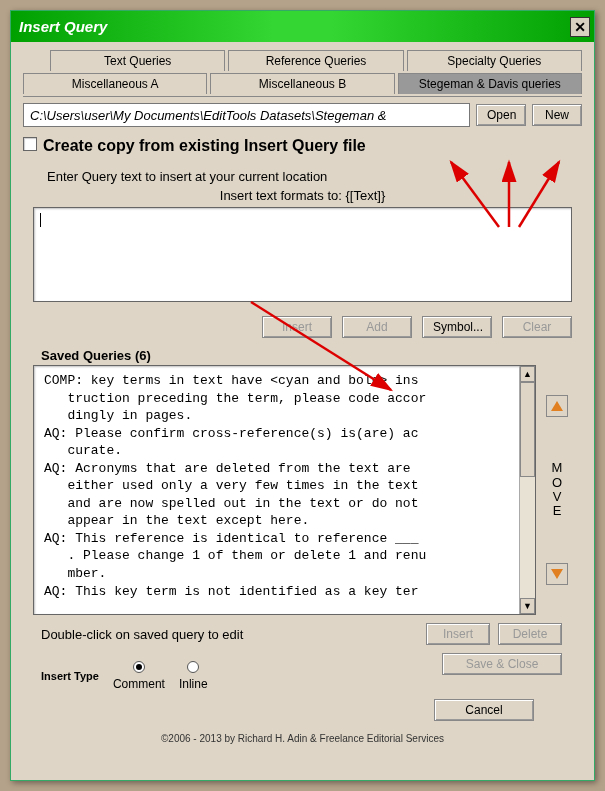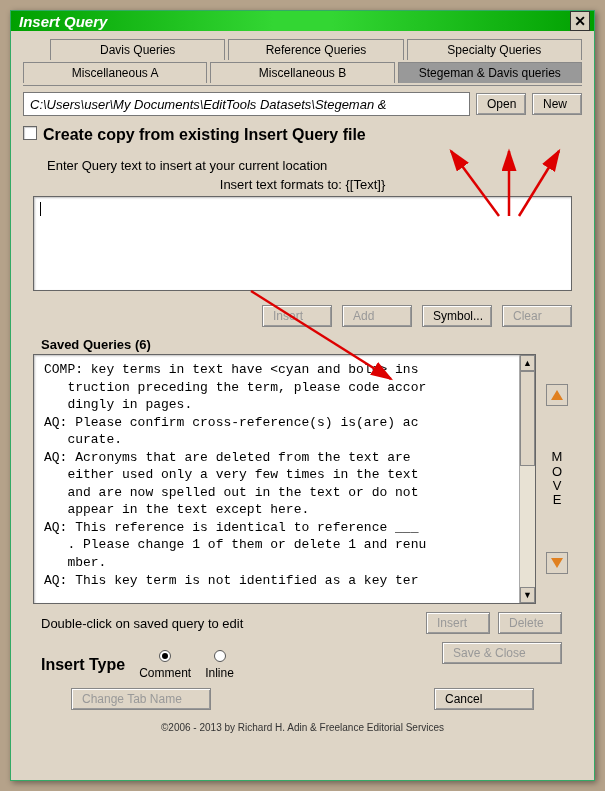--- a/index.html
+++ b/index.html
@@ -16,21 +16,21 @@
   .window {
     width: 585px;
     height: 771px;
     background: #ded5c6;
     border: 1px solid #3a6;
     box-shadow: 2px 2px 6px rgba(0,0,0,0.4);
     display: flex;
     flex-direction: column;
   }
   .titlebar {
-    height: 20px;
+    height: 31px;
     background: linear-gradient(to right, #00a000, #33d633 45%, #33d633 55%, #00a000);
     display: flex;
     align-items: center;
     padding: 0 4px 0 8px;
     color: #fff;
     font-weight: bold;
     font-style: italic;
     font-size: 15px;
   }
   .titlebar .title { flex: 1; }
@@ -96,21 +96,21 @@
     align-items: center;
     font-style: italic;
   }
   .btn {
     background: #ded5c6;
     border: 1px solid #888;
     box-shadow: 1px 1px 0 #fff inset, -1px -1px 0 #999 inset;
     padding: 3px 10px;
     cursor: pointer;
     font-size: 12px;
-    text-align: left;
+    text-align: center;
   }
   .btn.disabled {
     color: #999;
     cursor: default;
   }
   .checkbox-row {
     display: flex;
     align-items: flex-start;
     gap: 6px;
     margin-bottom: 14px;
@@ -240,21 +240,21 @@
     gap: 8px;
   }
   .bottom-right-btns .btn { width: 64px; }
   .insert-type-row {
     display: flex;
     align-items: center;
     gap: 14px;
     margin-left: 18px;
     margin-top: 8px;
   }
-  .insert-type-row .lbl { font-weight: bold; font-size: 16px; }
+  .insert-type-row .lbl { font-weight: bold; font-size: 11px; }
   .radio {
     display: flex; align-items: center; gap: 4px;
     font-size: 12px;
     flex-direction: column;
   }
   .radio .dot {
     width: 12px; height: 12px; border-radius: 50%;
     border: 1px solid #555; background: #fff;
     display: flex; align-items: center; justify-content: center;
   }
@@ -295,21 +295,21 @@
     <span class="title">Insert Query</span>
     <div class="close-btn">
       <span>✕</span>
     </div>
   </div>
 
   <div class="body">
 
     <div class="tabrow">
       <div class="tab-spacer"></div>
-      <div class="tab">Davis Queries</div>
+      <div class="tab">Text Queries</div>
       <div class="tab">Reference Queries</div>
       <div class="tab">Specialty Queries</div>
     </div>
 
     <div class="tabrow">
       <div class="tab">Miscellaneous A</div>
       <div class="tab">Miscellaneous B</div>
       <div class="tab active">Stegeman &amp; Davis queries</div>
     </div>
     <div class="tabline"></div>
@@ -399,21 +399,20 @@
         </label>
         <label class="radio">
           <span class="dot"></span>
           <span>Inline</span>
         </label>
       </div>
       <div class="btn disabled save-close" style="top:0;">Save &amp; Close</div>
     </div>
 
     <div class="bottom-row">
-      <div class="btn disabled">Change Tab Name</div>
       <div class="cancel-holder">
         <div class="btn">Cancel</div>
       </div>
     </div>
 
     <div class="copyright">©2006 - 2013 by Richard H. Adin &amp; Freelance Editorial Services</div>
 
     <svg class="anno" width="585" height="771">
       <defs>
         <marker id="ah" markerWidth="10" markerHeight="10" refX="8" refY="3" orient="auto">

